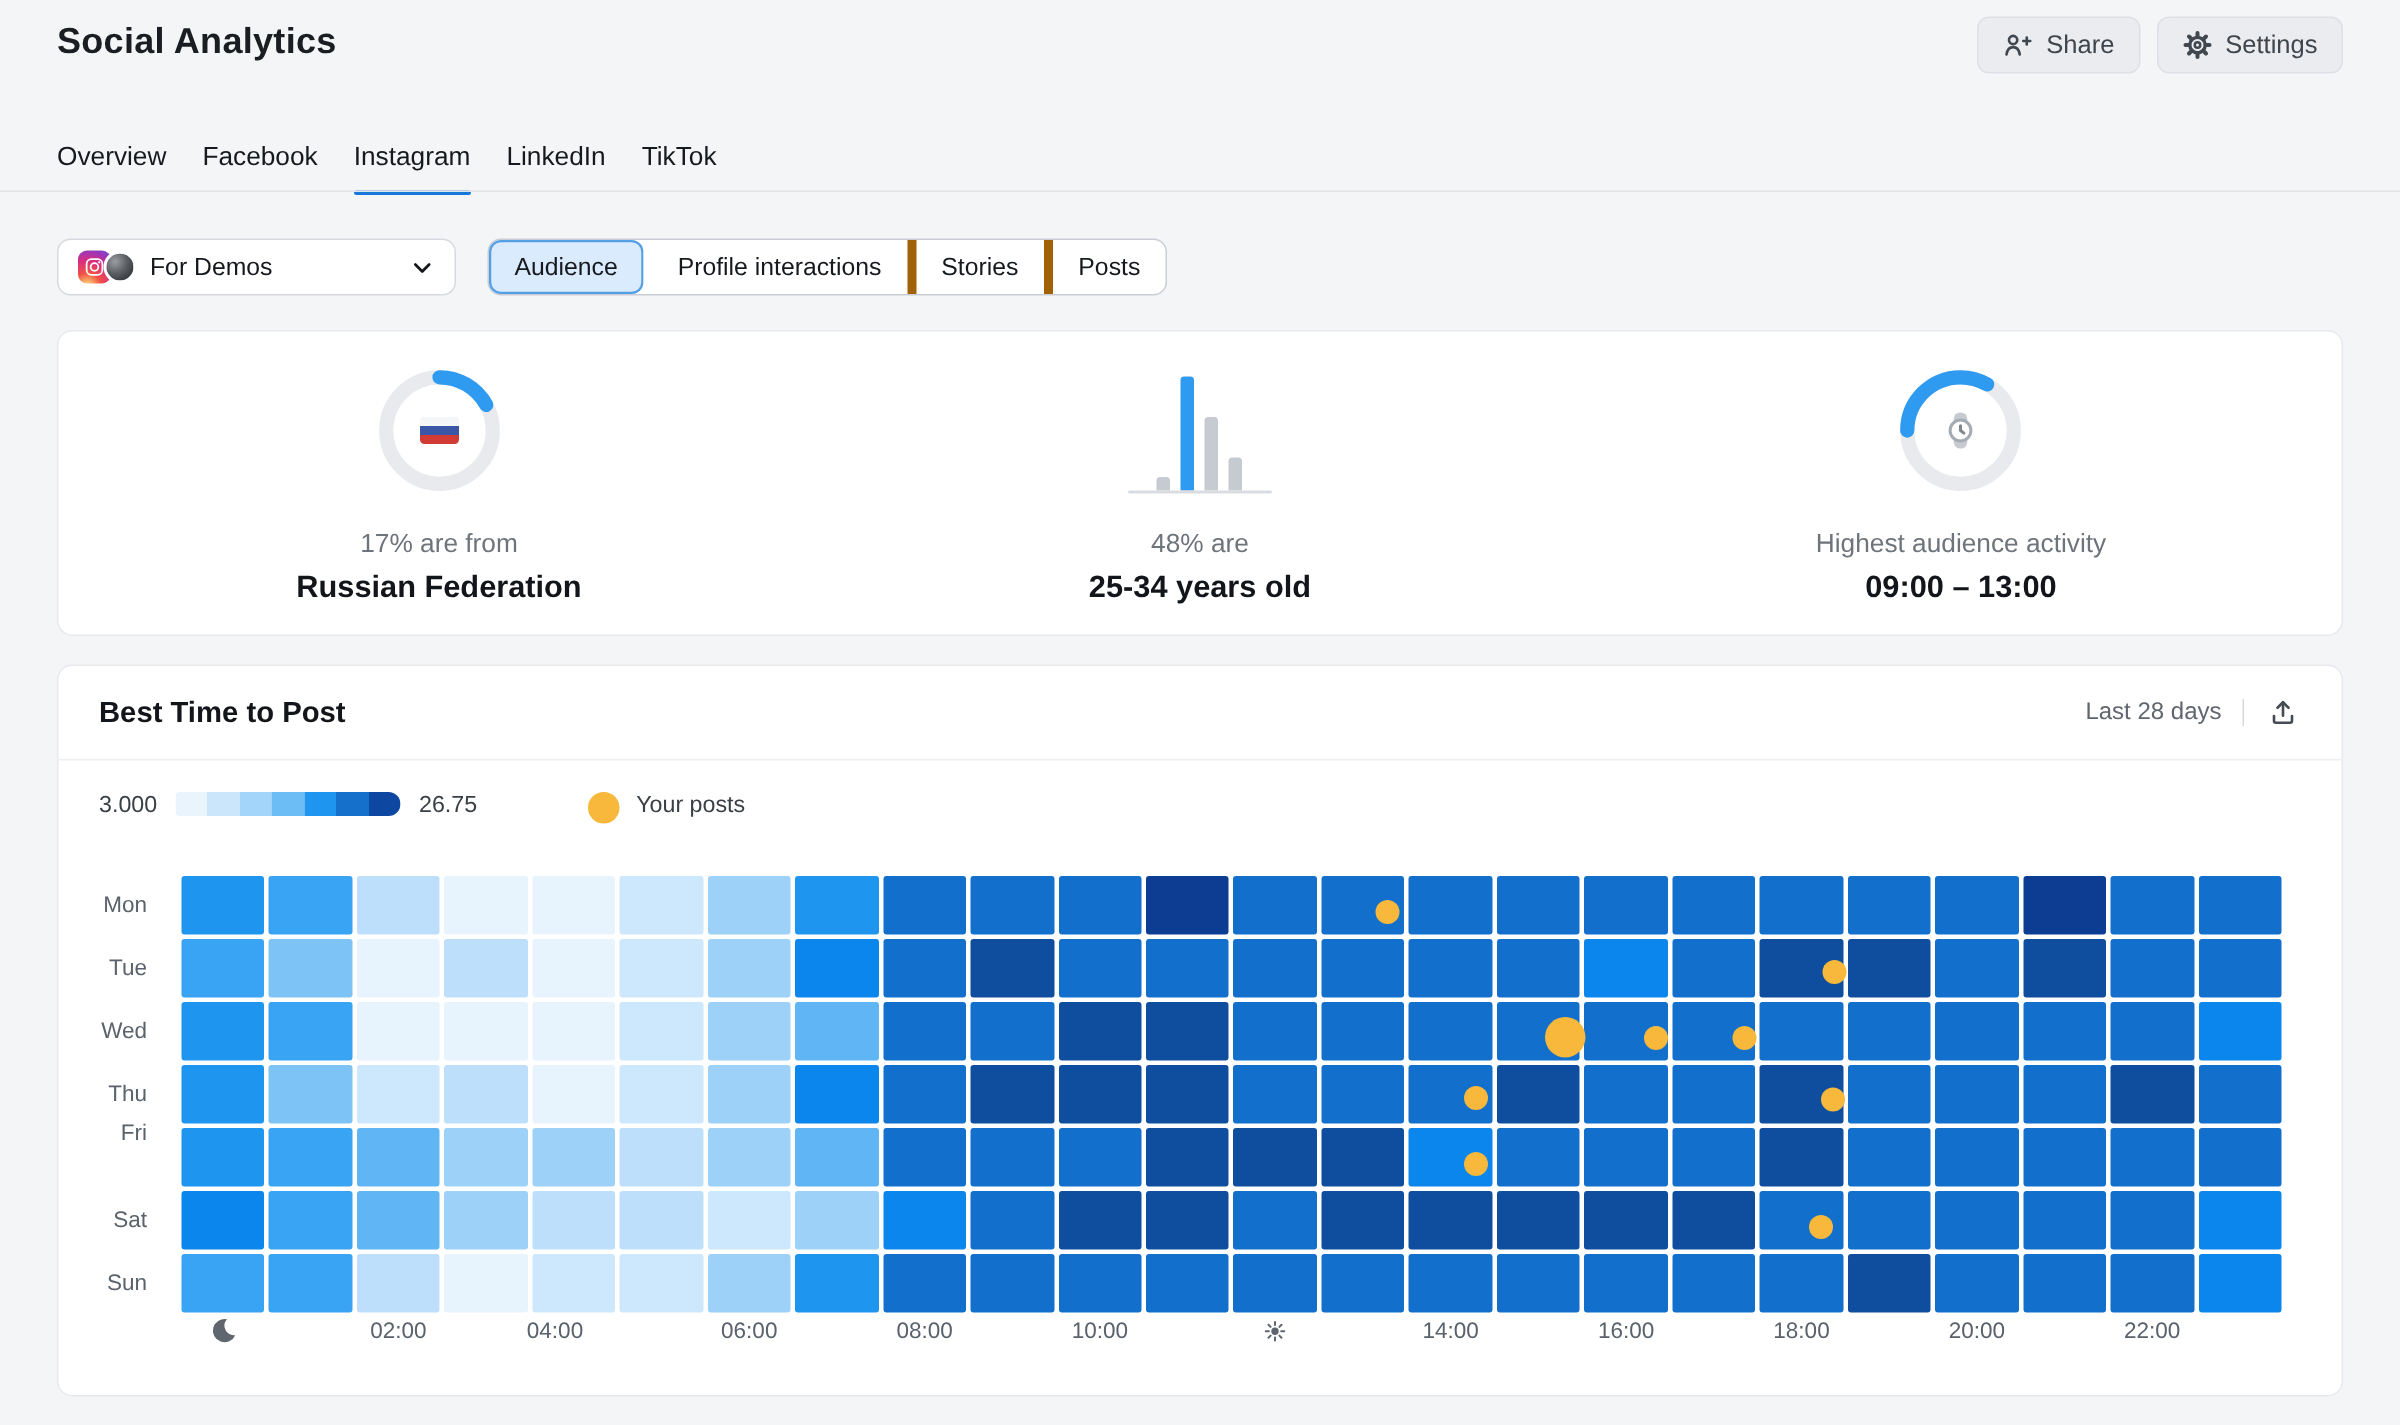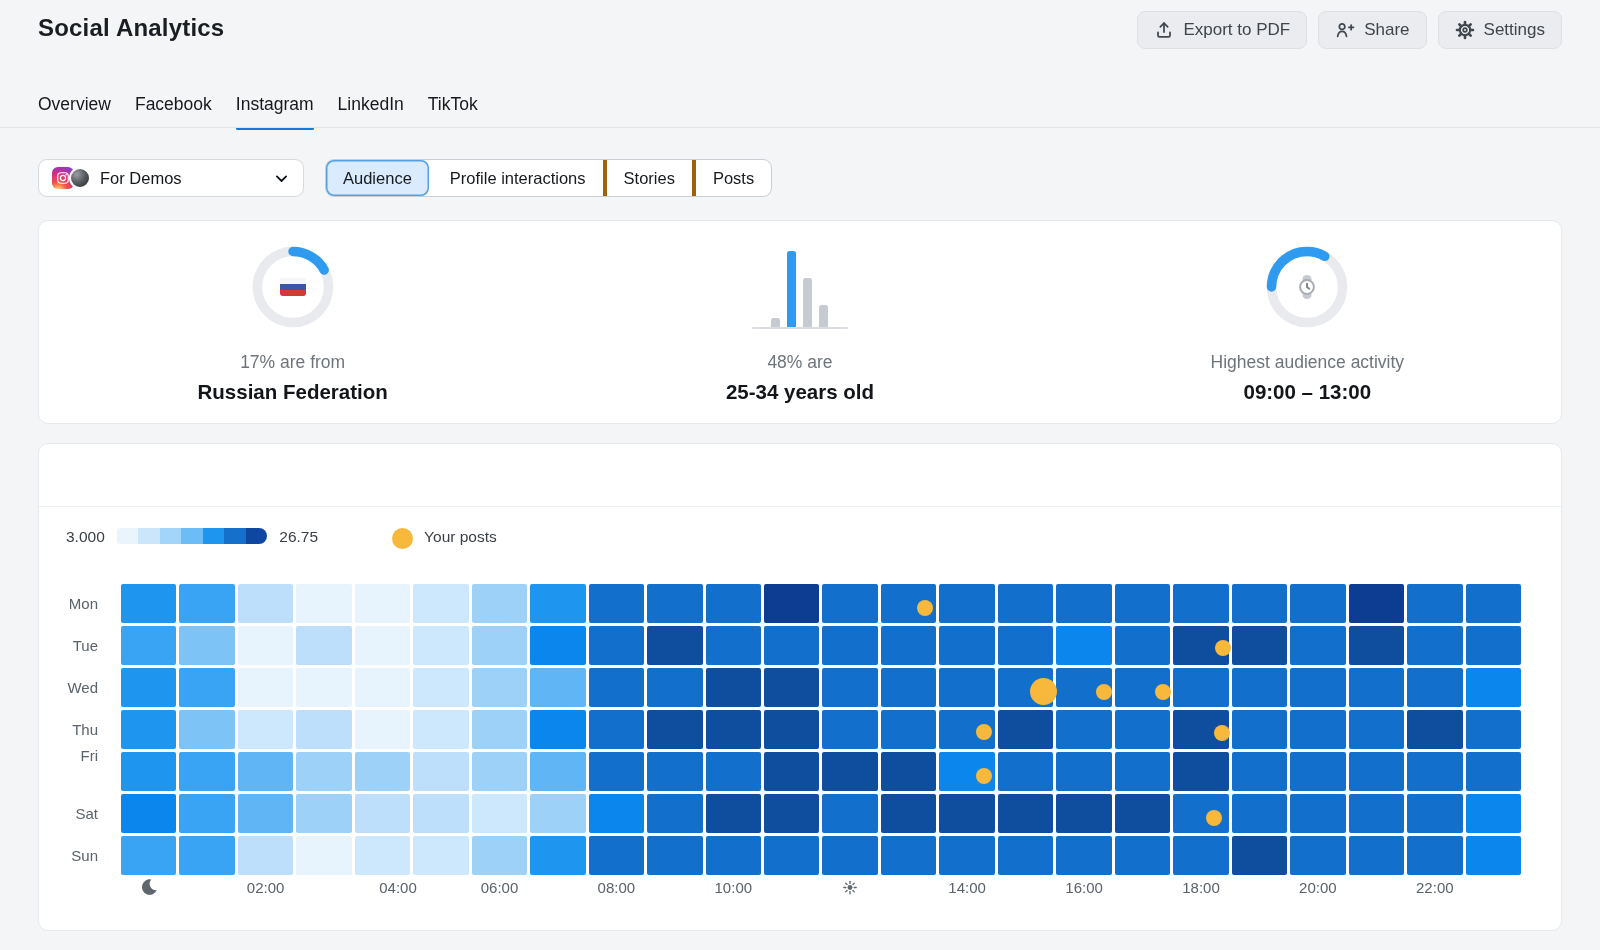--- a/index.html
+++ b/index.html
@@ -35,21 +35,21 @@
     display:flex; align-items:center; justify-content:center; }
   .avatar { width:22px; height:22px; border-radius:50%; margin-left:-5px; flex:0 0 auto;
     border:2px solid #fff; background:radial-gradient(circle at 32% 30%, #9B9FA3 0%, #5B5F63 45%, #202326 100%); }
   .account-label { margin-left:9px; font-size:16.5px; color:#14171B; flex:1; }
   .segmented {
     position:absolute; left:325px; top:159px; height:38px; display:flex;
     background:#fff; border:1px solid #C9CED5; border-radius:9px;
   }
   .segment {
     display:flex; align-items:center; padding:0 17px; font-size:16.5px; color:#16191D;
-    border-left:4px solid #a16207; cursor:pointer; position:relative;
+    border-left:6px solid #a16207; cursor:pointer; position:relative;
   }
   .segment:first-child { border-left:none; border-radius:8px 0 0 8px; }
   .segment:last-child { border-radius:0 8px 8px 0; }
   .segment.selected { background:#D9EBFC; box-shadow:inset 0 0 0 1.5px #55A0E5; border-radius:8px; border-left-color:transparent; }
   .segment.selected + .segment { border-left-color:transparent; }
   
   .card { position:absolute; background:#fff; border:1px solid #E7E9EC; border-radius:10px; }
   .stats-card { left:38px; top:220px; width:1524px; height:204px; display:flex; }
   .stat { flex:1; display:flex; flex-direction:column; align-items:center; padding-top:24px; }
   .stat-visual { position:relative; width:96px; height:84px; display:flex; align-items:center; justify-content:center; }
@@ -86,28 +86,20 @@
   .hm-dots { position:absolute; left:82px; top:140px; width:1400px; height:291px; pointer-events:none; }
   .hm-dot { position:absolute; border-radius:50%; }
   .hm-axis { position:absolute; left:82px; top:430px; width:1400px; height:26px; }
   .hm-axis-item { position:absolute; transform:translateX(-50%); top:0; height:26px; display:flex; align-items:center; font-size:15px; color:#5A626B; }
 </style>
 </head>
 <body>
 
 <div class="page-title">Social Analytics</div>
 <div class="header-actions">
-    <button class="hbtn">
-      <svg width="20" height="20" viewBox="0 0 24 24" fill="none" stroke="#41474F" stroke-width="2.1" stroke-linecap="round" stroke-linejoin="round">
-        <path d="M12 14.5V3.8"></path>
-        <path d="M7.6 8.2L12 3.8l4.4 4.4"></path>
-        <path d="M4.8 14.8v3.8a1.6 1.6 0 0 0 1.6 1.6h11.2a1.6 1.6 0 0 0 1.6-1.6v-3.8"></path>
-      </svg>
-      <span>Export to PDF</span>
-    </button>
     <button class="hbtn">
       <svg width="20" height="20" viewBox="0 0 24 24" fill="none" stroke="#41474F" stroke-width="2.1" stroke-linecap="round" stroke-linejoin="round">
         <circle cx="8.5" cy="8" r="3.3"></circle>
         <path d="M3.2 19.6c.6-3.7 2.8-5.9 5.3-5.9s4.7 2.2 5.3 5.9"></path>
         <path d="M16.6 8.8h5.6"></path>
         <path d="M19.4 6v5.6"></path>
       </svg>
       <span>Share</span>
     </button>
     <button class="hbtn">
@@ -206,20 +198,34 @@
             <path d="M12 9.6V12l1.7 1.3" fill="none" stroke="#7E858D" stroke-width="1.5" stroke-linecap="round"></path>
           </svg>
         </span>
       </div>
       <div class="stat-line1">Highest audience activity</div>
       <div class="stat-value">09:00 – 13:00</div>
     </div>
   </div>
 
 <div class="card best-card">
+  <div class="best-header">
+    <div class="best-title">Best Time to Post</div>
+    <div class="best-right">
+      <span class="period-label">Last 28 days</span>
+      <span class="v-sep"></span>
+      <button class="icon-btn">
+          <svg width="20" height="20" viewBox="0 0 24 24" fill="none" stroke="#464C54" stroke-width="2.1" stroke-linecap="round" stroke-linejoin="round">
+            <path d="M12 14.5V3.8"></path>
+            <path d="M7.6 8.2L12 3.8l4.4 4.4"></path>
+            <path d="M4.8 14.8v3.8a1.6 1.6 0 0 0 1.6 1.6h11.2a1.6 1.6 0 0 0 1.6-1.6v-3.8"></path>
+          </svg>
+        </button>
+    </div>
+  </div>
   <div class="best-divider"></div>
 
   <div class="legend-row">
     <span class="legend-min">3.000</span>
     <span class="legend-bar">
         <span class="legend-seg" style="background: rgb(233, 244, 253);"></span>
         <span class="legend-seg" style="background: rgb(203, 230, 251);"></span>
         <span class="legend-seg" style="background: rgb(163, 212, 249);"></span>
         <span class="legend-seg" style="background: rgb(108, 188, 245);"></span>
         <span class="legend-seg" style="background: rgb(30, 150, 240);"></span>
@@ -421,21 +427,21 @@
       <div class="hm-dot" style="height: 16px; width: 16px; left: 854.8px; top: 184.2px; background: rgb(247, 184, 60);"></div>
       <div class="hm-dot" style="height: 16px; width: 16px; left: 1084.7px; top: 226.2px; background: rgb(247, 184, 60);"></div>
     </div>
   <div class="hm-axis">
       <div class="hm-axis-item" style="left: 27.7px;">
         <svg width="20" height="20" viewBox="0 0 24 24" fill="#5F666E">
           <path d="M14.8 3A9.3 9.3 0 1 0 21.4 15.7 7.6 7.6 0 0 1 14.8 3Z"></path>
         </svg>
       </div>
       <div class="hm-axis-item" style="left: 144.6px;">02:00</div>
-      <div class="hm-axis-item" style="left: 277px; text-align: right;">04:00</div>
+      <div class="hm-axis-item" style="left: 249px; text-align: right;">04:00</div>
       <div class="hm-axis-item" style="left: 378.5px;">06:00</div>
       <div class="hm-axis-item" style="left: 495.4px;">08:00</div>
       <div class="hm-axis-item" style="left: 612.3px;">10:00</div>
       <div class="hm-axis-item" style="left: 846.1px;">14:00</div>
       <div class="hm-axis-item" style="left: 963.1px;">16:00</div>
       <div class="hm-axis-item" style="left: 1080px;">18:00</div>
       <div class="hm-axis-item" style="left: 1196.9px;">20:00</div>
       <div class="hm-axis-item" style="left: 1313.8px;">22:00</div>
       <div class="hm-axis-item" style="left: 729.2px;">
         <svg width="19" height="19" viewBox="0 0 24 24" fill="#5F666E" stroke="#5F666E" stroke-width="1.7" stroke-linecap="round">

